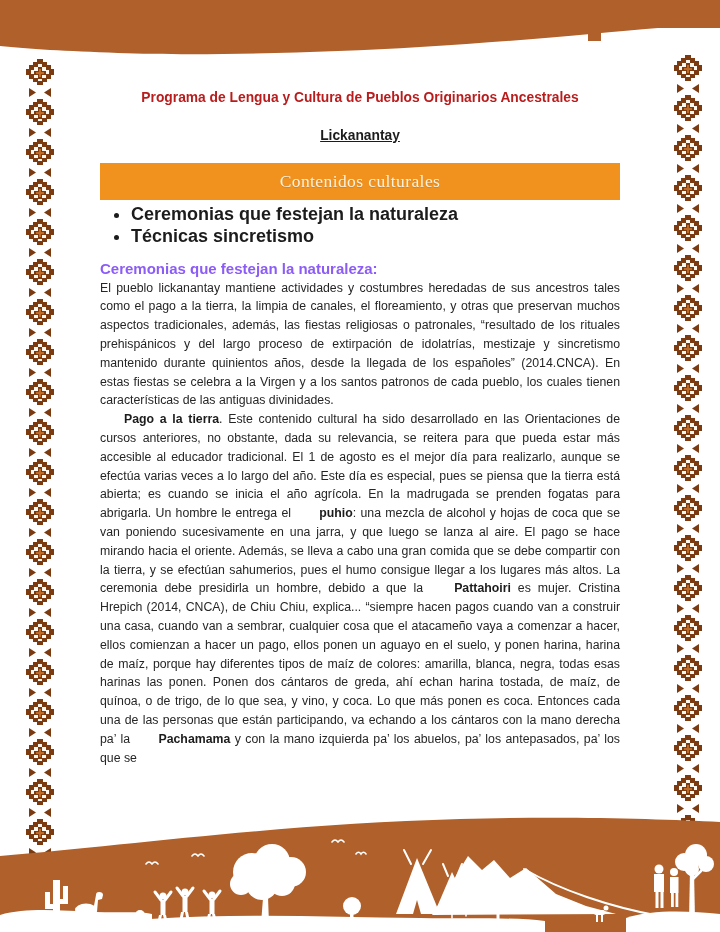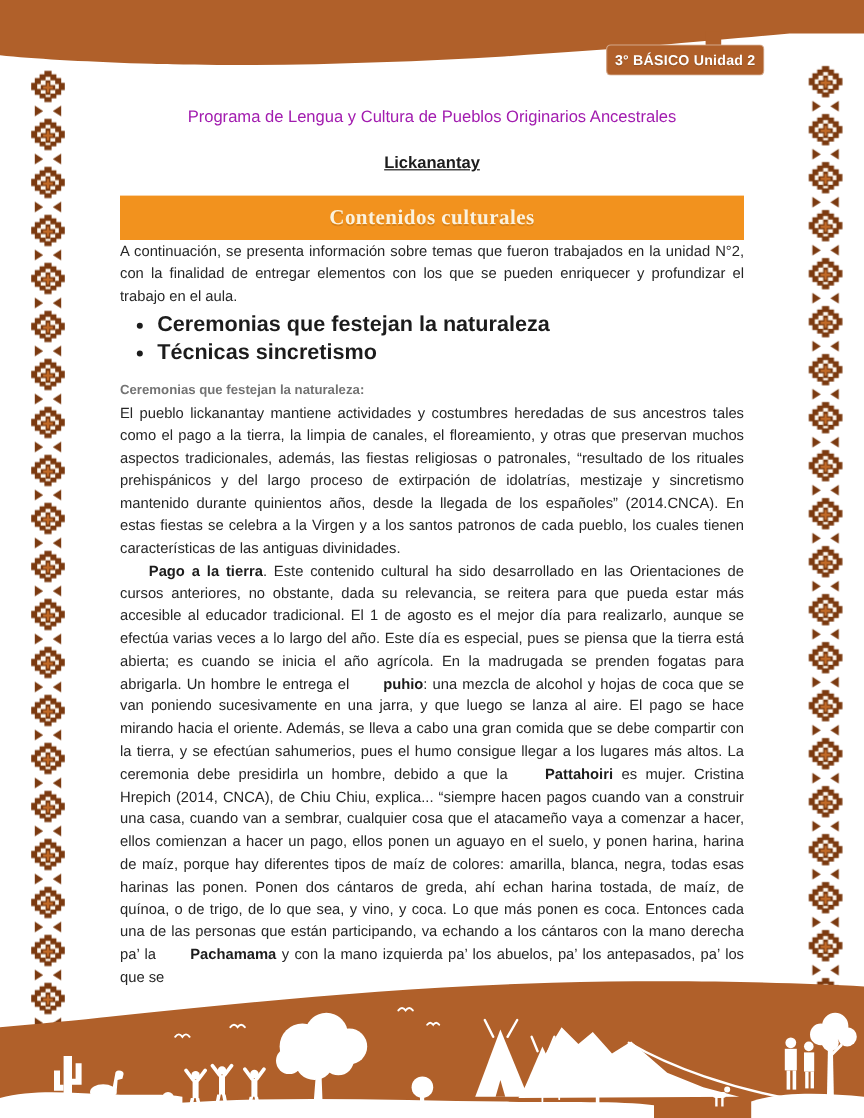--- a/index.html
+++ b/index.html
@@ -27,52 +27,51 @@
     background:var(--band);border:1px solid rgba(255,255,255,.45);border-radius:4px;
     color:#fff;font-size:11.8px;font-weight:700;line-height:24px;text-align:center;
     letter-spacing:.2px;text-shadow:0 1px 1px rgba(0,0,0,.2);
   }
   
   .strip{position:absolute;z-index:1;display:block;}
   .strip.left{left:25px;top:58px;}
   .strip.right{left:673px;top:54px;}
   
   .content{position:absolute;left:100px;top:0;width:520px;z-index:2;}
-  .program-title{margin:90px 0 0 0;font-size:13.8px;font-weight:400;text-align:center;line-height:16px;color:#a21caf;}
+  .program-title{margin:90px 0 0 0;font-size:13.8px;font-weight:700;text-align:center;line-height:16px;color:#b91c1c;}
   .language-title{margin:22px 0 0 0;font-size:13.8px;font-weight:700;text-align:center;line-height:16px;color:#1c1c1c;text-decoration:underline;}
   .banner{
     margin-top:19px;height:37px;background:var(--banner);
     text-align:center;line-height:37px;
   }
   .banner .banner-text{
-    font-family:"Liberation Serif",serif;font-weight:700;font-size:17.5px;
+    font-family:"Liberation Serif",serif;font-weight:400;font-size:17.5px;
     color:var(--banner-text);letter-spacing:.4px;text-shadow:0 1px 0 rgba(0,0,0,.12);
   }
   .body-text{font-size:12.3px;line-height:18.8px;text-align:justify;color:var(--ink);}
   p.body-text{margin:0;}
   .intro{margin-top:24px;}
   ul.topics{margin:3px 0 0 0;padding:0 0 0 31px;list-style:disc;}
   ul.topics li{font-size:18px;line-height:22.4px;font-weight:700;color:#1c1c1c;text-align:left;}
-  .section-heading{margin:12px 0 0 0;font-size:11px;line-height:18.8px;font-weight:700;color:#737373;text-align:left;}
+  .section-heading{margin:12px 0 0 0;font-size:15px;line-height:18.8px;font-weight:700;color:#8b5cf6;text-align:left;}
   .para-ceremonias{margin-top:4px;}
   .para-pago{margin-top:10px;}
   .para-pago strong,.body-text strong{font-weight:700;color:#1c1c1c;margin-left:24px;}
   
   .footer-art{position:absolute;left:0;top:812px;z-index:3;display:block;pointer-events:none;}
 </style>
 </head>
 <body>
 
 <div class="page">
 
   <svg class="top-band" width="720" height="70" viewBox="0 0 720 70" aria-hidden="true">
     <path d="M0 0 H720 V28 H658 C600 33 520 41 420 47 C320 53 200 56 118 53 C66 51 28 49 0 46 Z" fill="#B0602A"></path>
   </svg>
   <div class="badge-connector"></div>
-  <div class="unit-badge">3° BÁSICO Unidad 2</div>
 
   <svg class="strip left" width="30" height="800" viewBox="0 0 30 800" aria-hidden="true">
     <defs>
       <pattern id="motifL" width="30" height="40" patternUnits="userSpaceOnUse">
         <path fill="#7B3A10" d="M12 1 h6 v3 h4 v3 h4 v4 h3 v6 h-3 v4 h-4 v3 h-4 v3 h-6 v-3 h-4 v-3 h-4 v-4 h-3 v-6 h3 v-4 h4 v-3 h4 z"></path>
         <path fill="#FDF8F0" d="M13 6 h4 v3 h4 v3 h3 v4 h-3 v4 h-4 v3 h-4 v-3 h-4 v-4 h-3 v-4 h3 v-3 h4 z"></path>
         <path fill="#7B3A10" d="M13 9 h4 v4 h4 v4 h-4 v4 h-4 v-4 h-4 v-4 h4 z"></path>
         <path fill="#C06A28" d="M14 11 h2 v3 h3 v2 h-3 v3 h-2 v-3 h-3 v-2 h3 z"></path>
         <path fill="#7B3A10" d="M4 30 l7 4.5 -7 4.5 z M26 30 l-7 4.5 7 4.5 z"></path>
       </pattern>
@@ -94,21 +93,20 @@
   </svg>
 
   <div class="content">
     <h1 class="program-title">Programa de Lengua y Cultura de Pueblos Originarios Ancestrales</h1>
     <h2 class="language-title">Lickanantay</h2>
 
     <div class="banner">
       <span class="banner-text">Contenidos culturales</span>
     </div>
 
-    <p class="body-text intro">A continuación, se presenta información sobre temas que fueron trabajados en la unidad N°2, con la finalidad de entregar elementos con los que se pueden enriquecer y profundizar el trabajo en el aula.</p>
 
     <ul class="topics">
       <li><span>Ceremonias que festejan la naturaleza</span></li>
       <li><span>Técnicas sincretismo</span></li>
     </ul>
 
     <h3 class="section-heading">Ceremonias que festejan la naturaleza:</h3>
 
     <p class="body-text para-ceremonias">El pueblo lickanantay mantiene actividades y costumbres heredadas de sus ancestros tales como el pago a la tierra, la limpia de canales, el floreamiento, y otras que preservan muchos aspectos tradicionales, además, las fiestas religiosas o patronales, “resultado de los rituales prehispánicos y del largo proceso de extirpación de idolatrías, mestizaje y sincretismo mantenido durante quinientos años, desde la llegada de los españoles” (2014.CNCA). En estas fiestas se celebra a la Virgen y a los santos patronos de cada pueblo, los cuales tienen características de las antiguas divinidades.</p>
 

